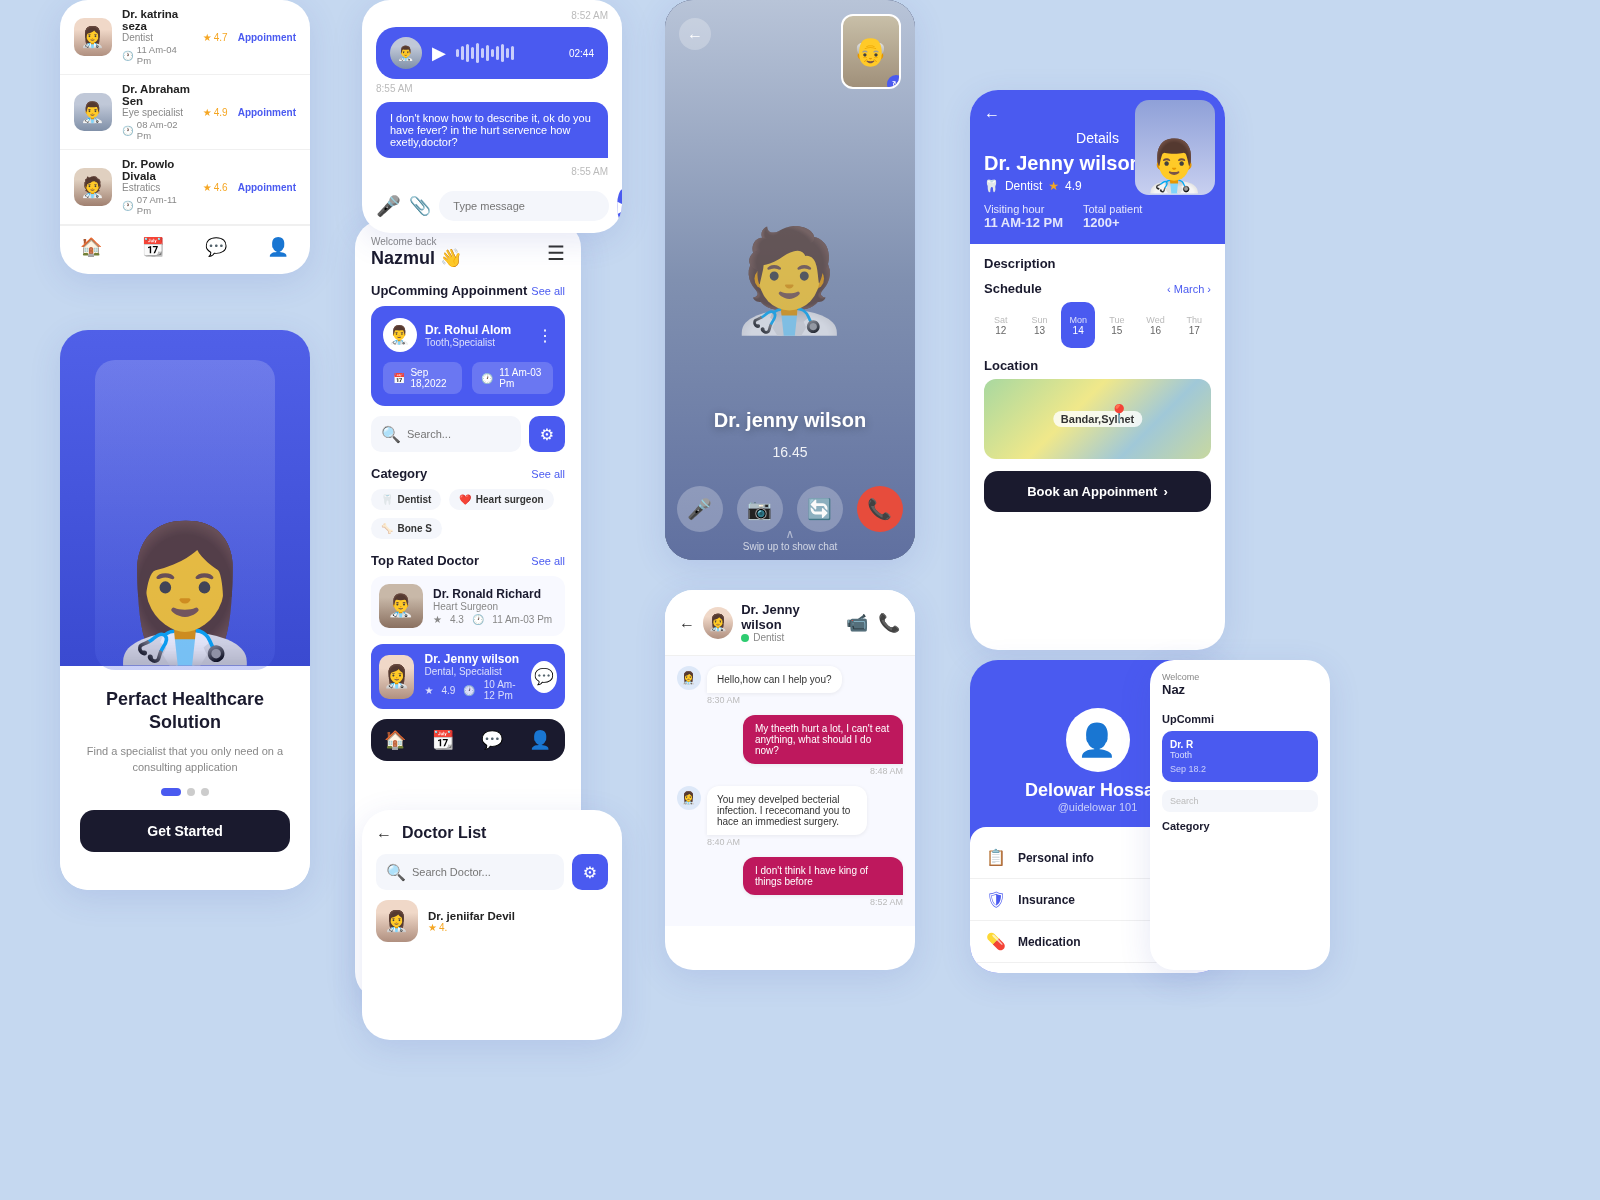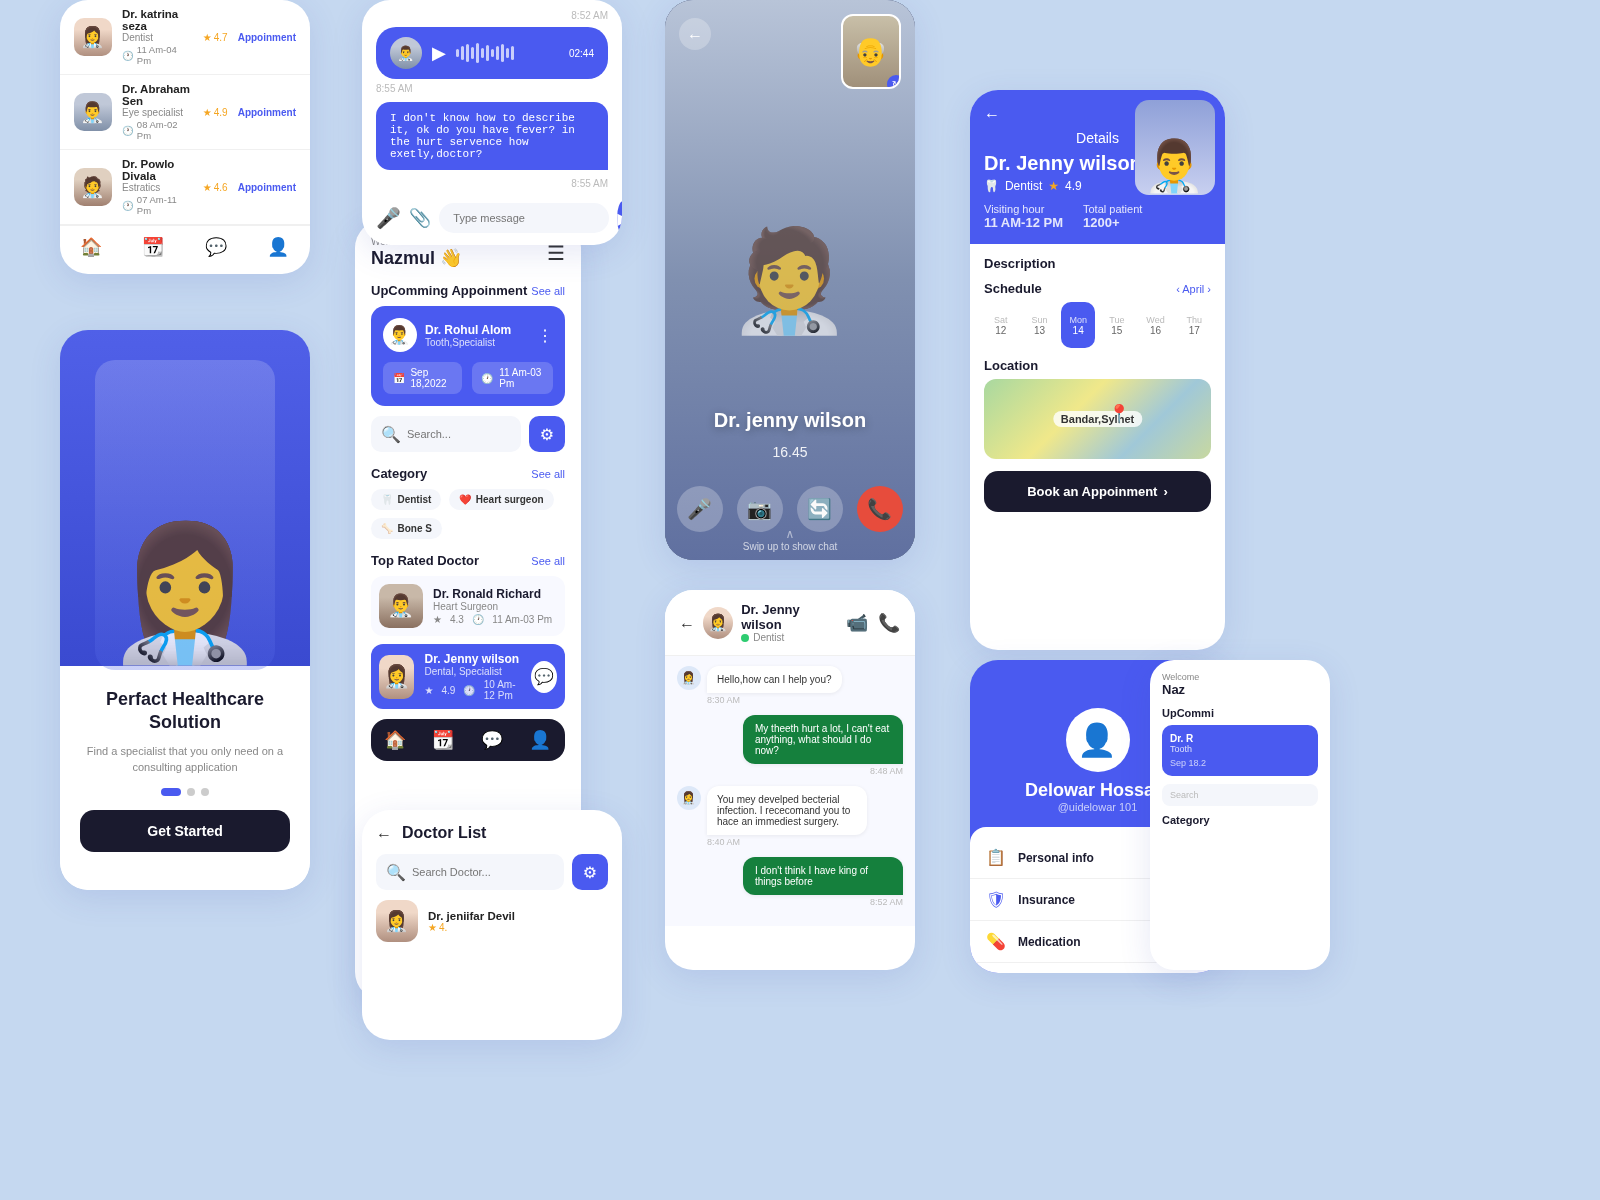--- a/index.html
+++ b/index.html
@@ -169,40 +169,40 @@
     .chat-back { font-size: 16px; color: #333; cursor: pointer; }
     .chat-doc-avatar { width: 32px; height: 32px; border-radius: 50%; background: #dde8f8; display: flex; align-items: center; justify-content: center; font-size: 16px; }
     .chat-doc-name { font-size: 13px; font-weight: 700; color: #1a1a2e; }
     .chat-doc-status { font-size: 10px; color: #888; display: flex; align-items: center; gap: 4px; }
     .online-dot { width: 8px; height: 8px; border-radius: 50%; background: #2ecc71; display: inline-block; }
     .chat-icons { margin-left: auto; display: flex; gap: 10px; font-size: 18px; color: #4a5af0; }
     .chat-body { background: #f8f9ff; padding: 10px 12px; height: 270px; overflow: hidden; display: flex; flex-direction: column; gap: 10px; }
     .chat-msg { display: flex; gap: 6px; }
     .chat-avatar-sm { width: 24px; height: 24px; border-radius: 50%; background: #dde8f8; flex-shrink: 0; display: flex; align-items: center; justify-content: center; font-size: 12px; }
     .chat-bubble { background: #fff; border-radius: 12px 12px 12px 0; padding: 8px 10px; font-size: 10px; color: #333; max-width: 160px; box-shadow: 0 1px 4px rgba(0,0,0,0.07); }
-    .chat-bubble.sent { background: #15803d; color: #fff; border-radius: 12px 12px 0 12px; margin-left: auto; padding-left: 12px; }
+    .chat-bubble.sent { background: #be185d; color: #fff; border-radius: 12px 12px 0 12px; margin-left: auto; padding-left: 12px; }
     .chat-time { font-size: 9px; color: #bbb; margin-top: 2px; }
     .chat-msg.sent { flex-direction: row-reverse; }
 
     
     #card-audio {
       top: 0; left: 362px;
       width: 260px; min-height: 200px;
       padding: 10px 14px;
       z-index: 2;
     }
     .audio-time { font-size: 10px; color: #bbb; text-align: right; margin-bottom: 6px; }
     .audio-player { background: #4a5af0; border-radius: 20px; padding: 10px 14px; display: flex; align-items: center; gap: 10px; }
     .audio-avatar { width: 32px; height: 32px; border-radius: 50%; background: rgba(255,255,255,0.3); display: flex; align-items: center; justify-content: center; font-size: 14px; }
     .play-btn { color: #fff; font-size: 18px; cursor: pointer; }
     .waveform { flex: 1; display: flex; align-items: center; gap: 2px; height: 22px; }
     .wbar { width: 3px; background: rgba(255,255,255,0.7); border-radius: 2px; }
     .audio-dur { color: #fff; font-size: 10px; }
     .chat-time-sm { font-size: 10px; color: #bbb; margin-top: 4px; }
-    .blue-bubble { background: #4a5af0; color: #fff; border-radius: 14px 14px 0 14px; padding: 10px 14px; font-size: 11px; margin: 8px 0; font-family: Liberation Mono, monospace; }
+    .blue-bubble { background: #4a5af0; color: #fff; border-radius: 14px 14px 0 14px; padding: 10px 14px; font-size: 11px; margin: 8px 0; }
     .msg-input-row { display: flex; align-items: center; gap: 8px; margin-top: 12px; }
     .mic-btn { font-size: 20px; color: #4a5af0; cursor: pointer; }
     .attach-btn { font-size: 18px; color: #bbb; cursor: pointer; }
     .msg-input { flex: 1; background: #f4f6fb; border: none; border-radius: 20px; padding: 9px 14px; font-size: 11px; color: #888; outline: none; }
     .send-btn { background: #4a5af0; border-radius: 50%; width: 34px; height: 34px; display: flex; align-items: center; justify-content: center; color: #fff; font-size: 16px; cursor: pointer; }
 
     
     #card-details {
       top: 90px; left: 970px;
       width: 255px; min-height: 560px;
@@ -268,21 +268,21 @@
     
     #card-bg-right {
       top: 660px; left: 1150px;
       width: 180px; height: 310px;
       background: #fff; border-radius: 24px;
       overflow: hidden; padding: 12px;
       z-index: 0;
     }
     .bg-welcome { font-size: 9px; color: #888; }
     .bg-name { font-size: 13px; font-weight: 800; color: #1a1a2e; }
-    .bg-section { font-size: 11px; font-weight: 700; color: #1a1a2e; margin: 10px 0 6px; }
+    .bg-section { font-size: 11px; font-weight: 700; color: #1a1a2e; margin: 16px 0 6px; }
     .bg-mini-card { background: #4a5af0; border-radius: 10px; padding: 8px; color: #fff; }
     .bg-doc-name { font-size: 10px; font-weight: 700; }
     .bg-doc-spec { font-size: 9px; opacity: 0.8; }
     .bg-meta { font-size: 9px; opacity: 0.7; margin-top: 4px; }
     .bg-search { background: #f4f6fb; border-radius: 8px; padding: 6px 8px; font-size: 9px; color: #bbb; margin: 8px 0; }
     .bg-category-label { font-size: 11px; font-weight: 700; color: #1a1a2e; }
 
     
     .person-1 { background: linear-gradient(180deg, #c8b8a8 30%, #8a7060 100%); }
     .person-2 { background: linear-gradient(180deg, #e0d0c0 30%, #a08070 100%); }
@@ -600,21 +600,21 @@
         <div class="details-stat-val">1200+</div>
       </div>
     </div>
   </div>
 
   <div class="details-body">
     <div class="details-section-title">Description</div>
 
     <div class="schedule-header">
       <span class="details-section-title" style="margin:0;">Schedule</span>
-      <span class="schedule-month">‹ April ›</span>
+      <span class="schedule-month">‹ March ›</span>
     </div>
     <div class="date-row">
       <div class="date-chip">
         <span class="day-label">Sat</span>
         <span>12</span>
       </div>
       <div class="date-chip">
         <span class="day-label">Sun</span>
         <span>13</span>
       </div>

